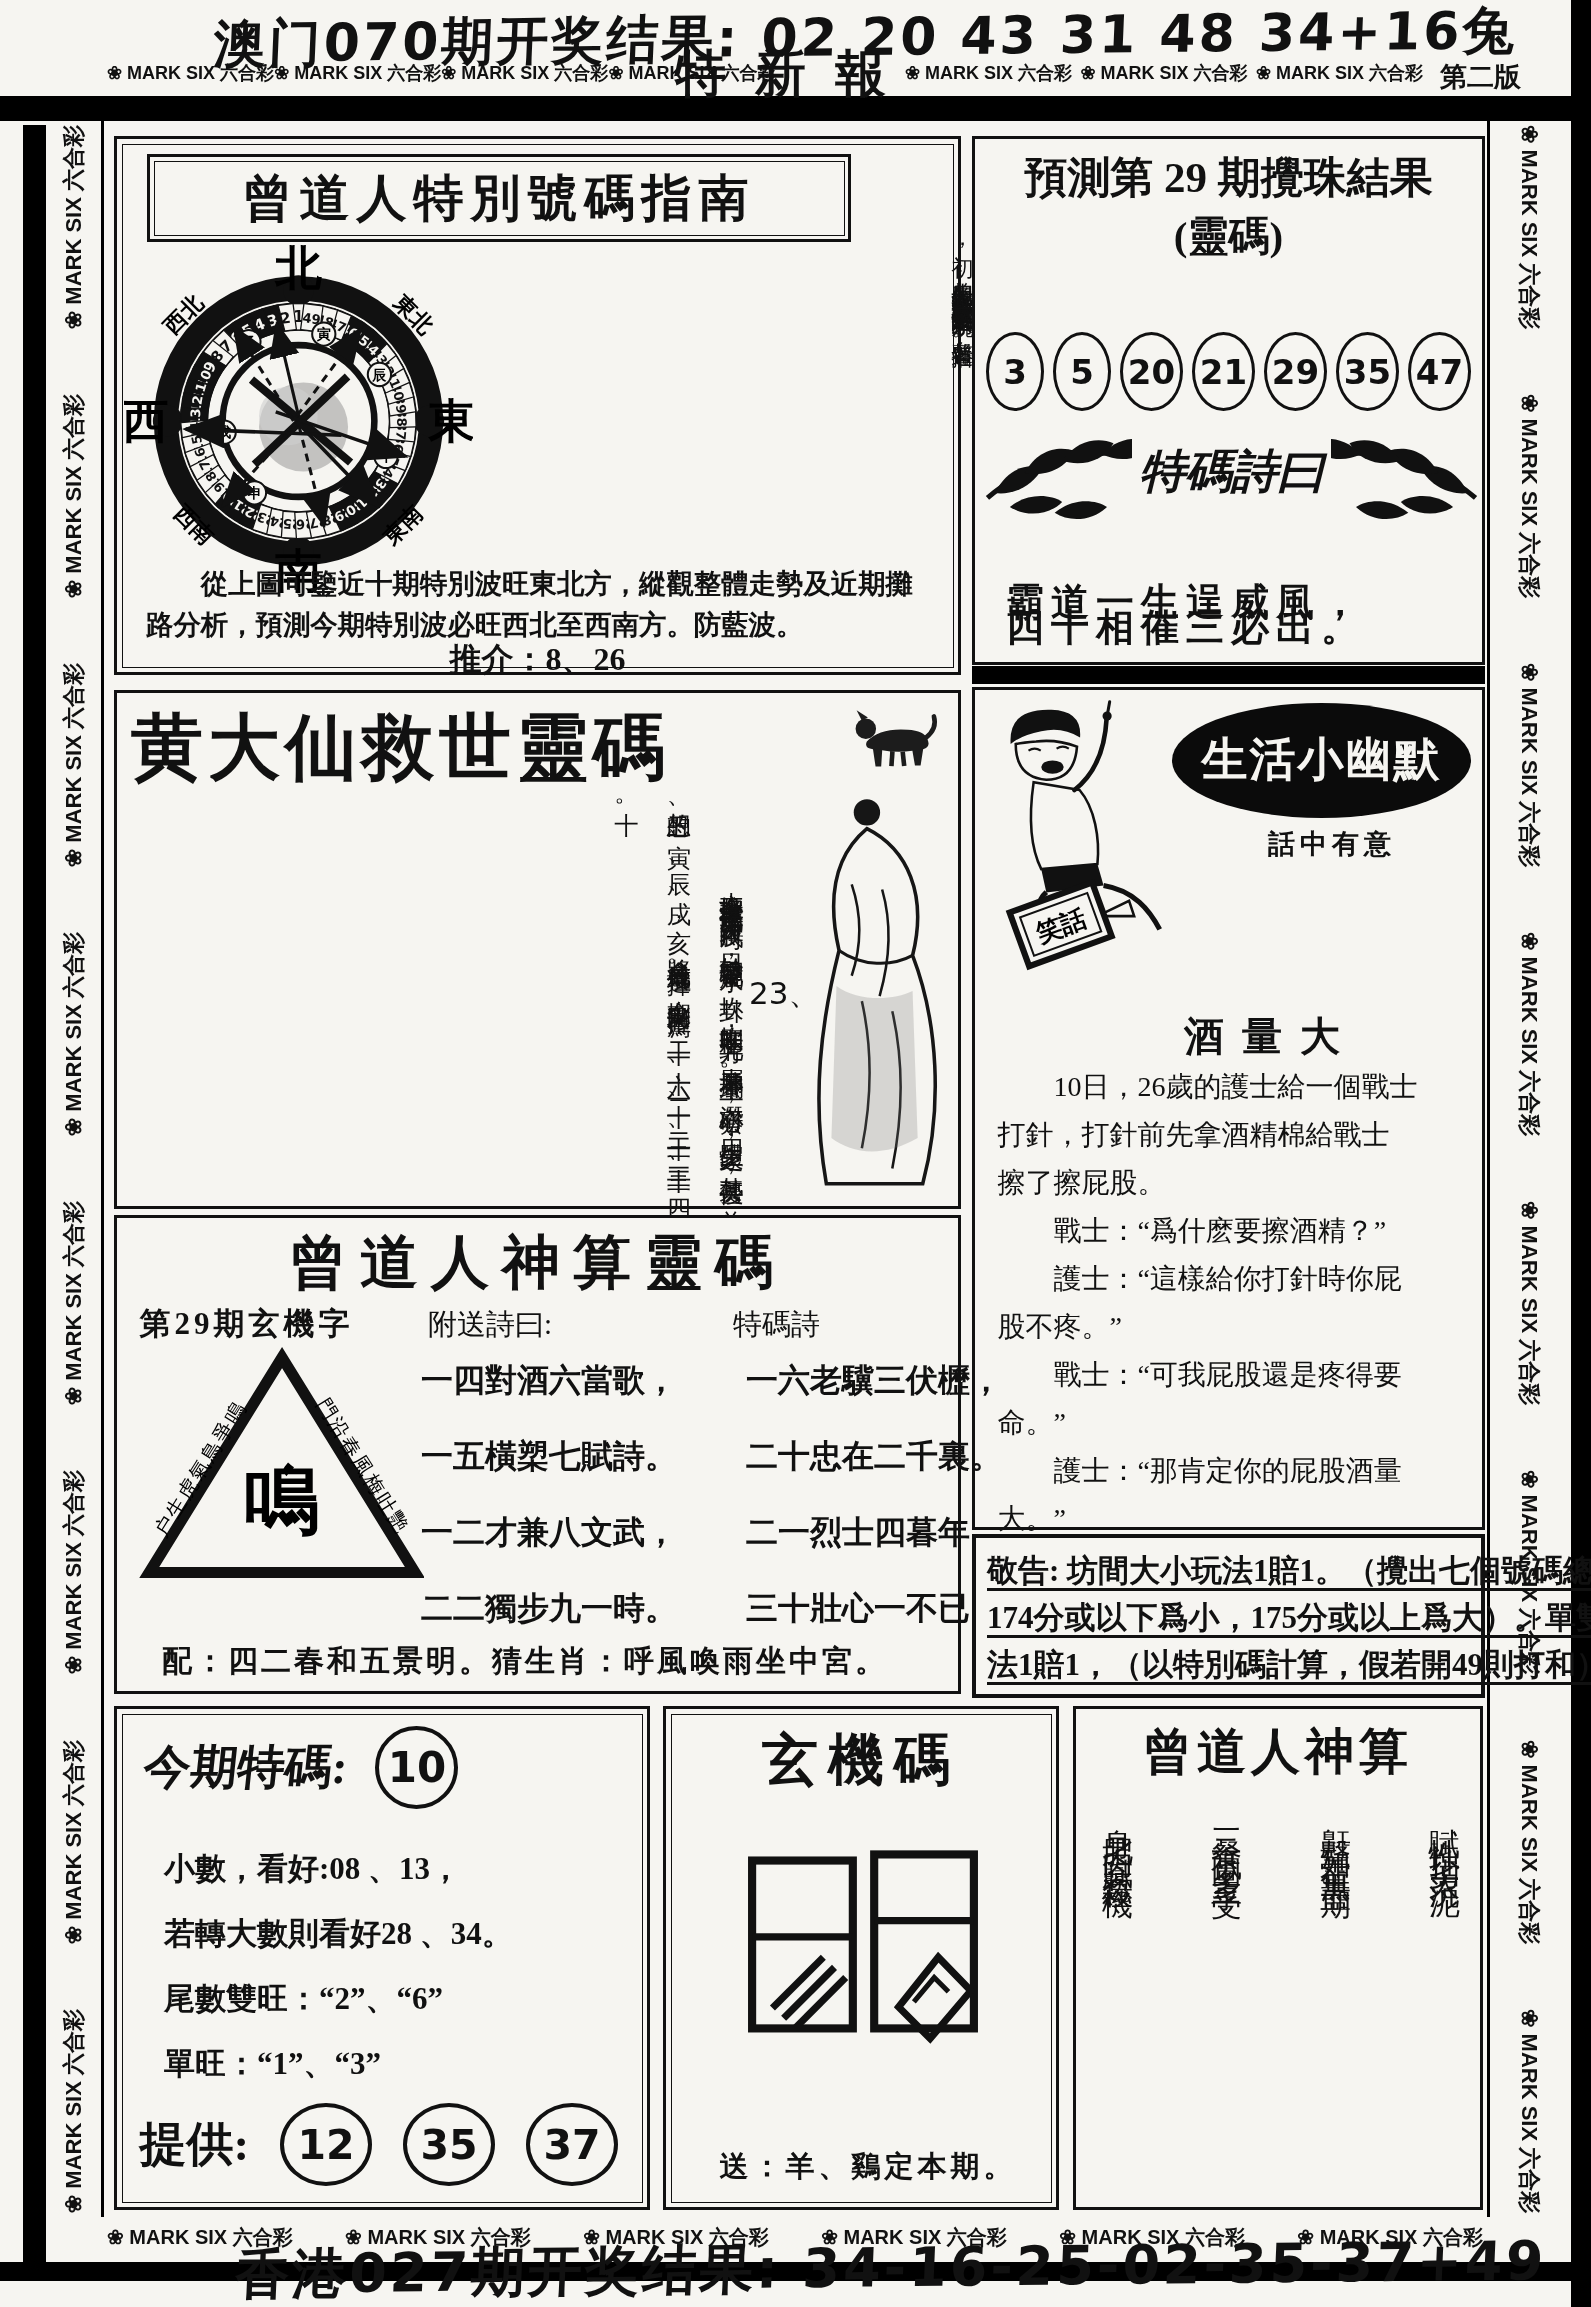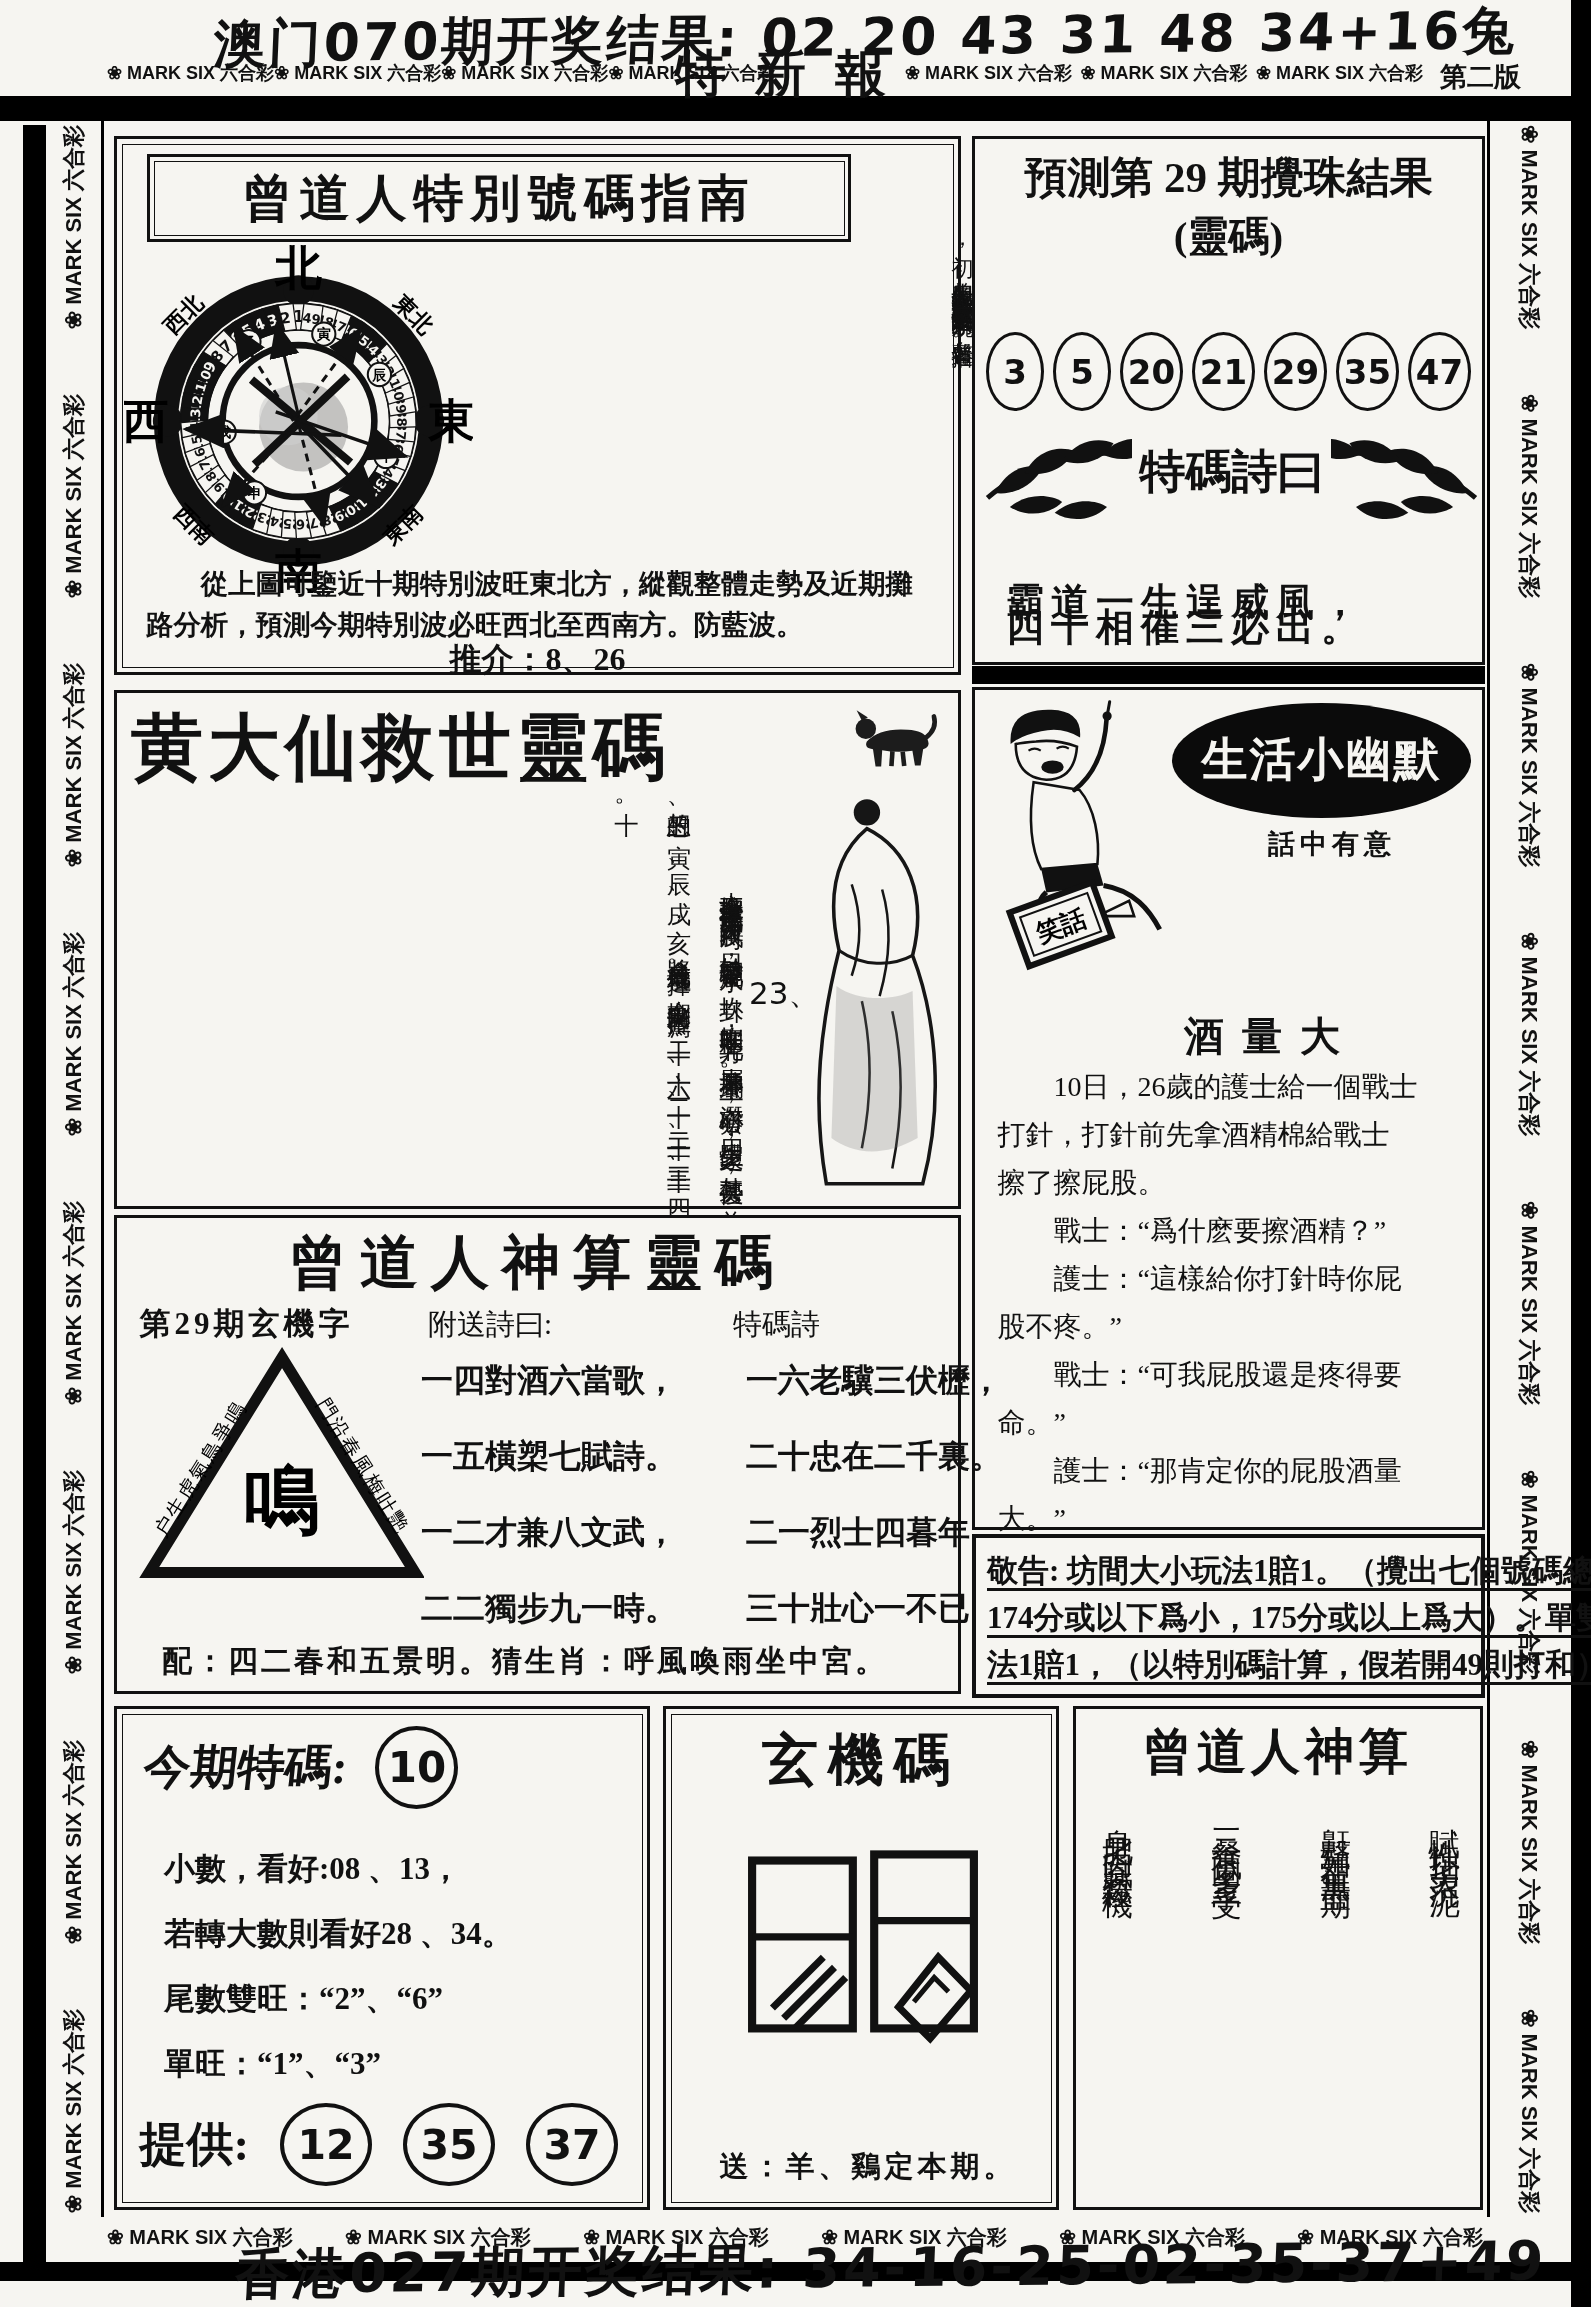--- a/index.html
+++ b/index.html
@@ -372,21 +372,21 @@
           <path d="M15,160 C120,70 250,45 430,95" stroke="#111" stroke-width="10" fill="none"></path>
           <path d="M30,150 C55,100 95,90 125,100 C105,140 60,155 30,150 Z" fill="#111"></path>
           <path d="M90,110 C115,62 160,55 190,66 C170,105 125,118 90,110 Z" fill="#111"></path>
           <path d="M165,85 C195,42 240,38 268,50 C248,88 200,98 165,85 Z" fill="#111"></path>
           <path d="M245,72 C280,36 322,36 348,50 C326,84 280,90 245,72 Z" fill="#111"></path>
           <path d="M60,178 C95,150 140,152 165,168 C138,196 90,198 60,178 Z" fill="#111"></path>
           <path d="M150,190 C185,160 230,162 255,178 C228,206 180,210 150,190 Z" fill="#111"></path>
         </g>
         <use href="#leafL" transform="translate(1010,0) scale(-1,1)"></use>
       </svg>
-      <div class="abs bigtitle" style="left:152px;top:20px;width:199px;text-align:center;font-size:46px;background:#f6f5f1;padding:3px 0;">特碼詩曰</div>
+      <div class="abs bigtitle" style="left:152px;top:20px;width:199px;text-align:center;font-size:46px;background:#f6f5f1;padding:3px 0;font-style:italic;">特碼詩曰</div>
     </div>
 
     <div class="abs pline" style="left:31px;top:395px;font-size:38px;letter-spacing:7px;margin-top:43px;">霸道一生逞威風，</div>
     <div class="abs pline" style="left:31px;top:463px;font-size:38px;letter-spacing:7px;">四十相催三必出。</div>
   </div>
   <div class="stripbar" style="left:972px;top:666px;width:513px;height:18px;"></div>
 
   <div class="box" style="left:114px;top:690px;width:847px;height:519px;border-width:3px;">
     <div class="abs bigtitle" style="left:14px;top:7px;font-size:72px;letter-spacing:5px;white-space:nowrap;">黄大仙救世靈碼</div>
 

